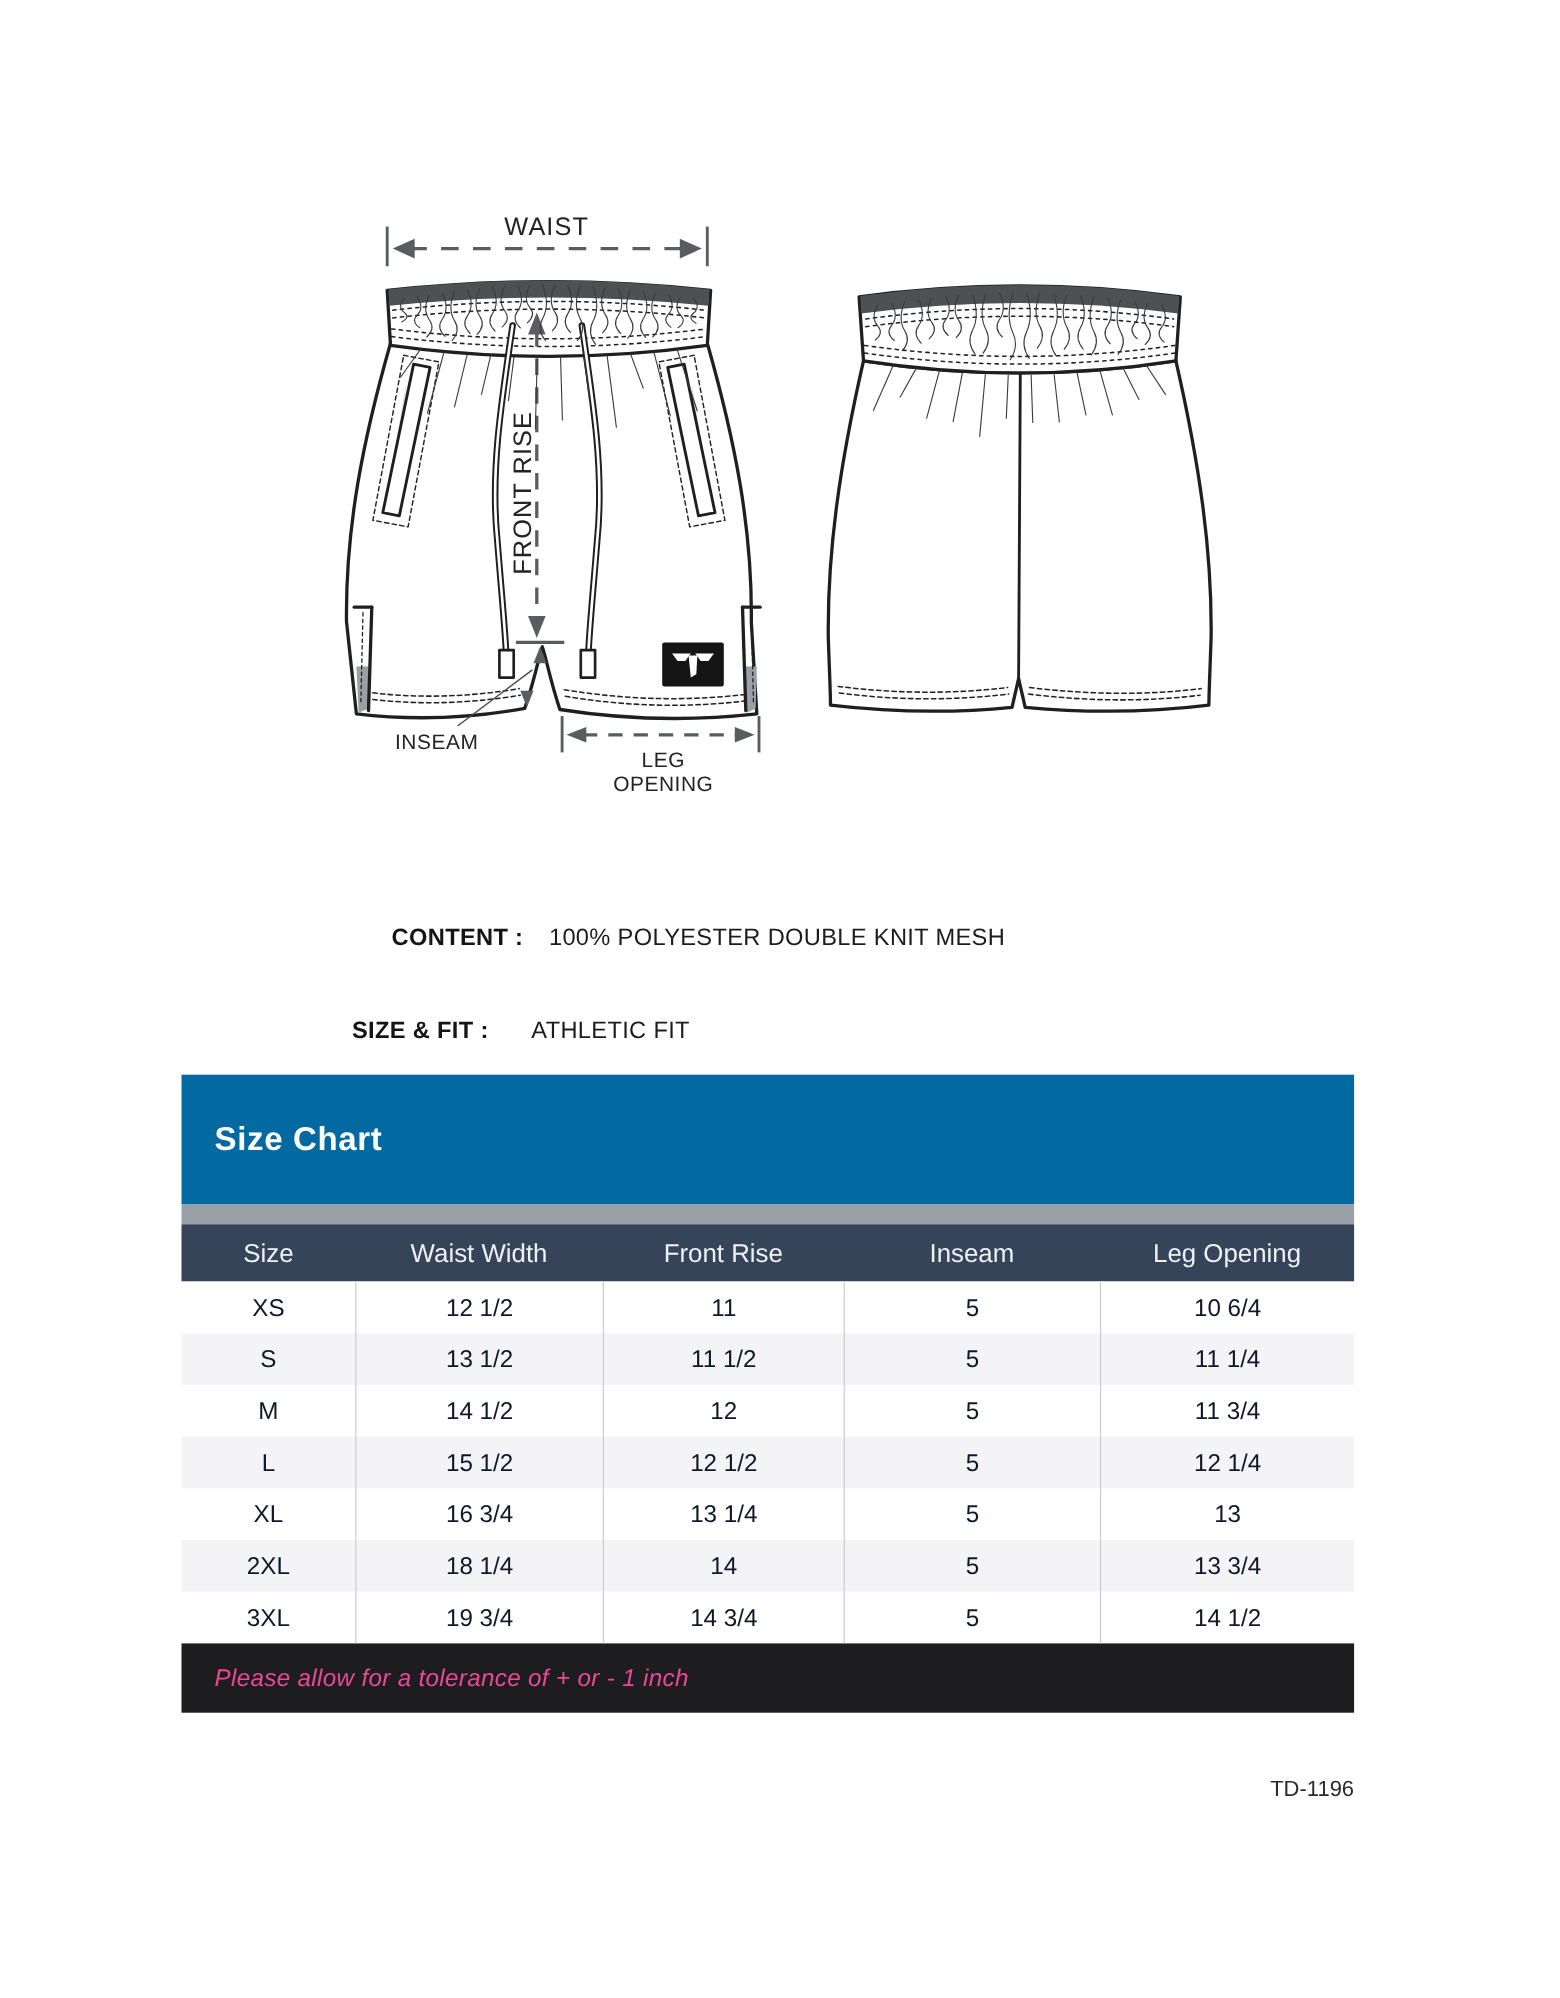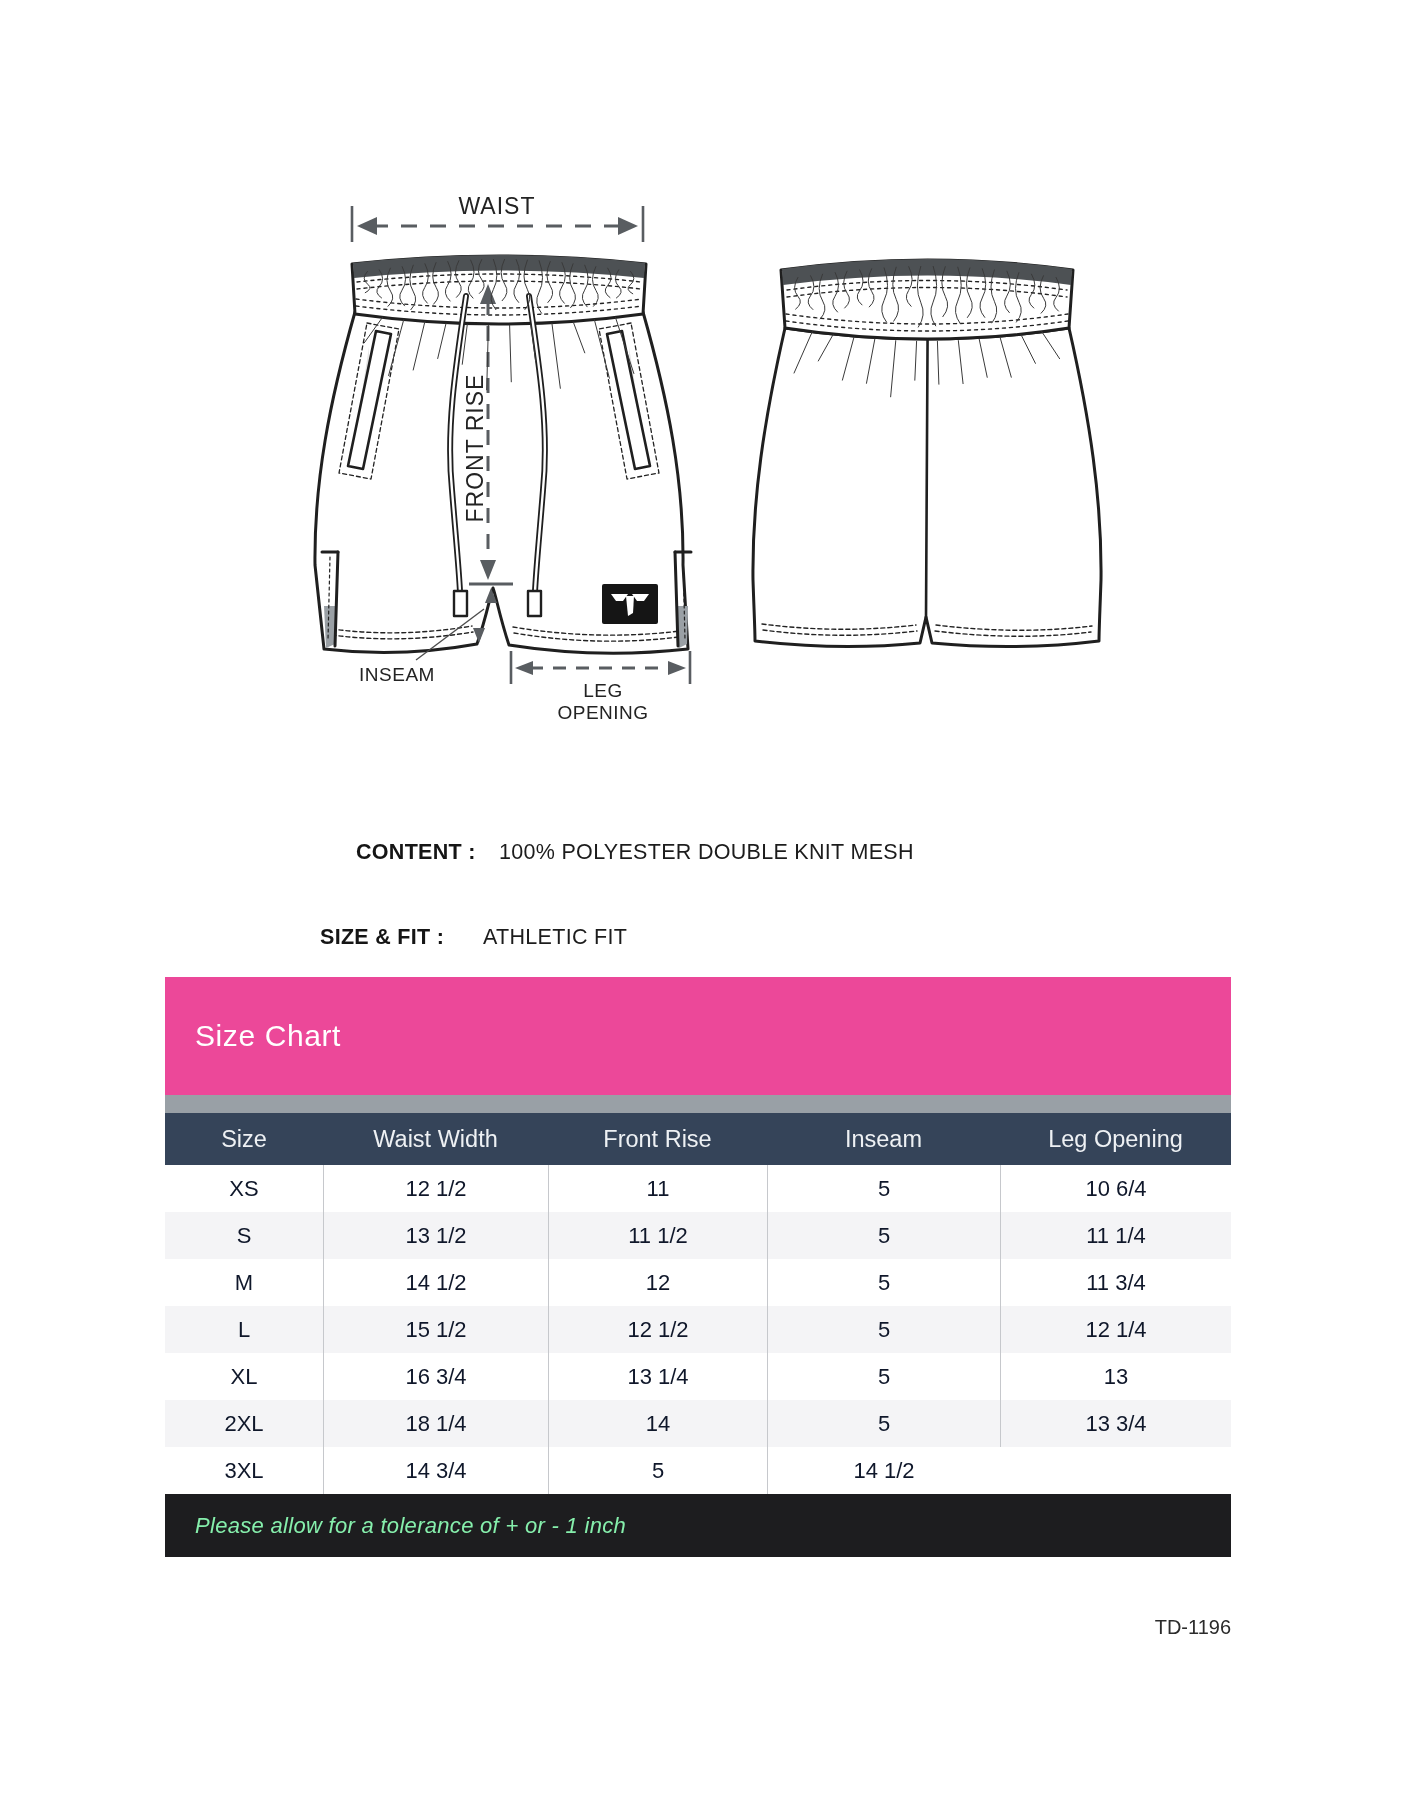--- a/index.html
+++ b/index.html
@@ -9,34 +9,34 @@
   }
   svg text{font-family:"Liberation Sans",sans-serif;}
   .detail-row{position:absolute;left:320px;display:flex;align-items:baseline;
     font-size:21.5px;color:#151515;letter-spacing:.3px;}
   .detail-row .lbl{font-weight:bold;width:143px;flex:0 0 143px;}
   .detail-row .val{font-weight:400;color:#1c1c1c;}
   #detail-content{top:840px;margin-left:36px;}
   #detail-sizefit{top:925px;gap:20px;}
 
   .size-chart{position:absolute;left:165px;top:977px;width:1066px;}
-  .sc-banner{height:118px;background:#ec4899;display:flex;align-items:center;
+  .sc-banner{height:118px;background:#0369a1;display:flex;align-items:center;
     padding-left:30px;box-sizing:border-box;color:#ffffff;font-size:30px;
-    font-weight:normal;letter-spacing:.6px;}
+    font-weight:bold;letter-spacing:.6px;}
   .sc-strip{height:18px;background:#99a0a6;}
   .sc-head{height:52px;background:#354459;display:grid;
     grid-template-columns:158px 225px 219px 233px 231px;align-items:center;
     text-align:center;color:#eef1f4;font-size:23.5px;font-weight:400;}
   .sc-body{background:#ffffff;}
   .sc-tr{display:grid;grid-template-columns:158px 225px 219px 233px 231px;
     height:47px;text-align:center;color:#0f172a;font-size:22px;}
   .sc-tr:nth-child(even){background:#f4f4f6;}
   .sc-td{height:100%;display:flex;align-items:center;justify-content:center;}
   .sc-td + .sc-td{border-left:1.5px solid #c6c8cc;box-sizing:border-box;}
-  .sc-foot{height:63px;background:#1d1d1f;color:#86efac;display:flex;
+  .sc-foot{height:63px;background:#1d1d1f;color:#ec4899;display:flex;
     align-items:center;padding-left:30px;box-sizing:border-box;
     font-style:italic;font-size:22px;letter-spacing:.3px;}
   .doc-code{position:absolute;top:1616px;left:1031px;width:200px;
     text-align:right;font-size:20px;color:#2b2b2b;}
 </style>
 </head>
 <body>
 
 <svg id="flat-sketch" width="1418" height="760" viewBox="0 0 1418 760" style="position:absolute;left:0;top:0;">
 
@@ -292,20 +292,21 @@
     </div>
     <div class="sc-tr">
       <div class="sc-td">2XL</div>
       <div class="sc-td">18 1/4</div>
       <div class="sc-td">14</div>
       <div class="sc-td">5</div>
       <div class="sc-td">13 3/4</div>
     </div>
     <div class="sc-tr">
       <div class="sc-td">3XL</div>
+      <div class="sc-td">19 3/4</div>
       <div class="sc-td">14 3/4</div>
       <div class="sc-td">5</div>
       <div class="sc-td">14 1/2</div>
     </div>
   </div>
   <div class="sc-foot">
     <span>Please allow for a tolerance of + or - 1 inch</span>
   </div>
 </div>
 

